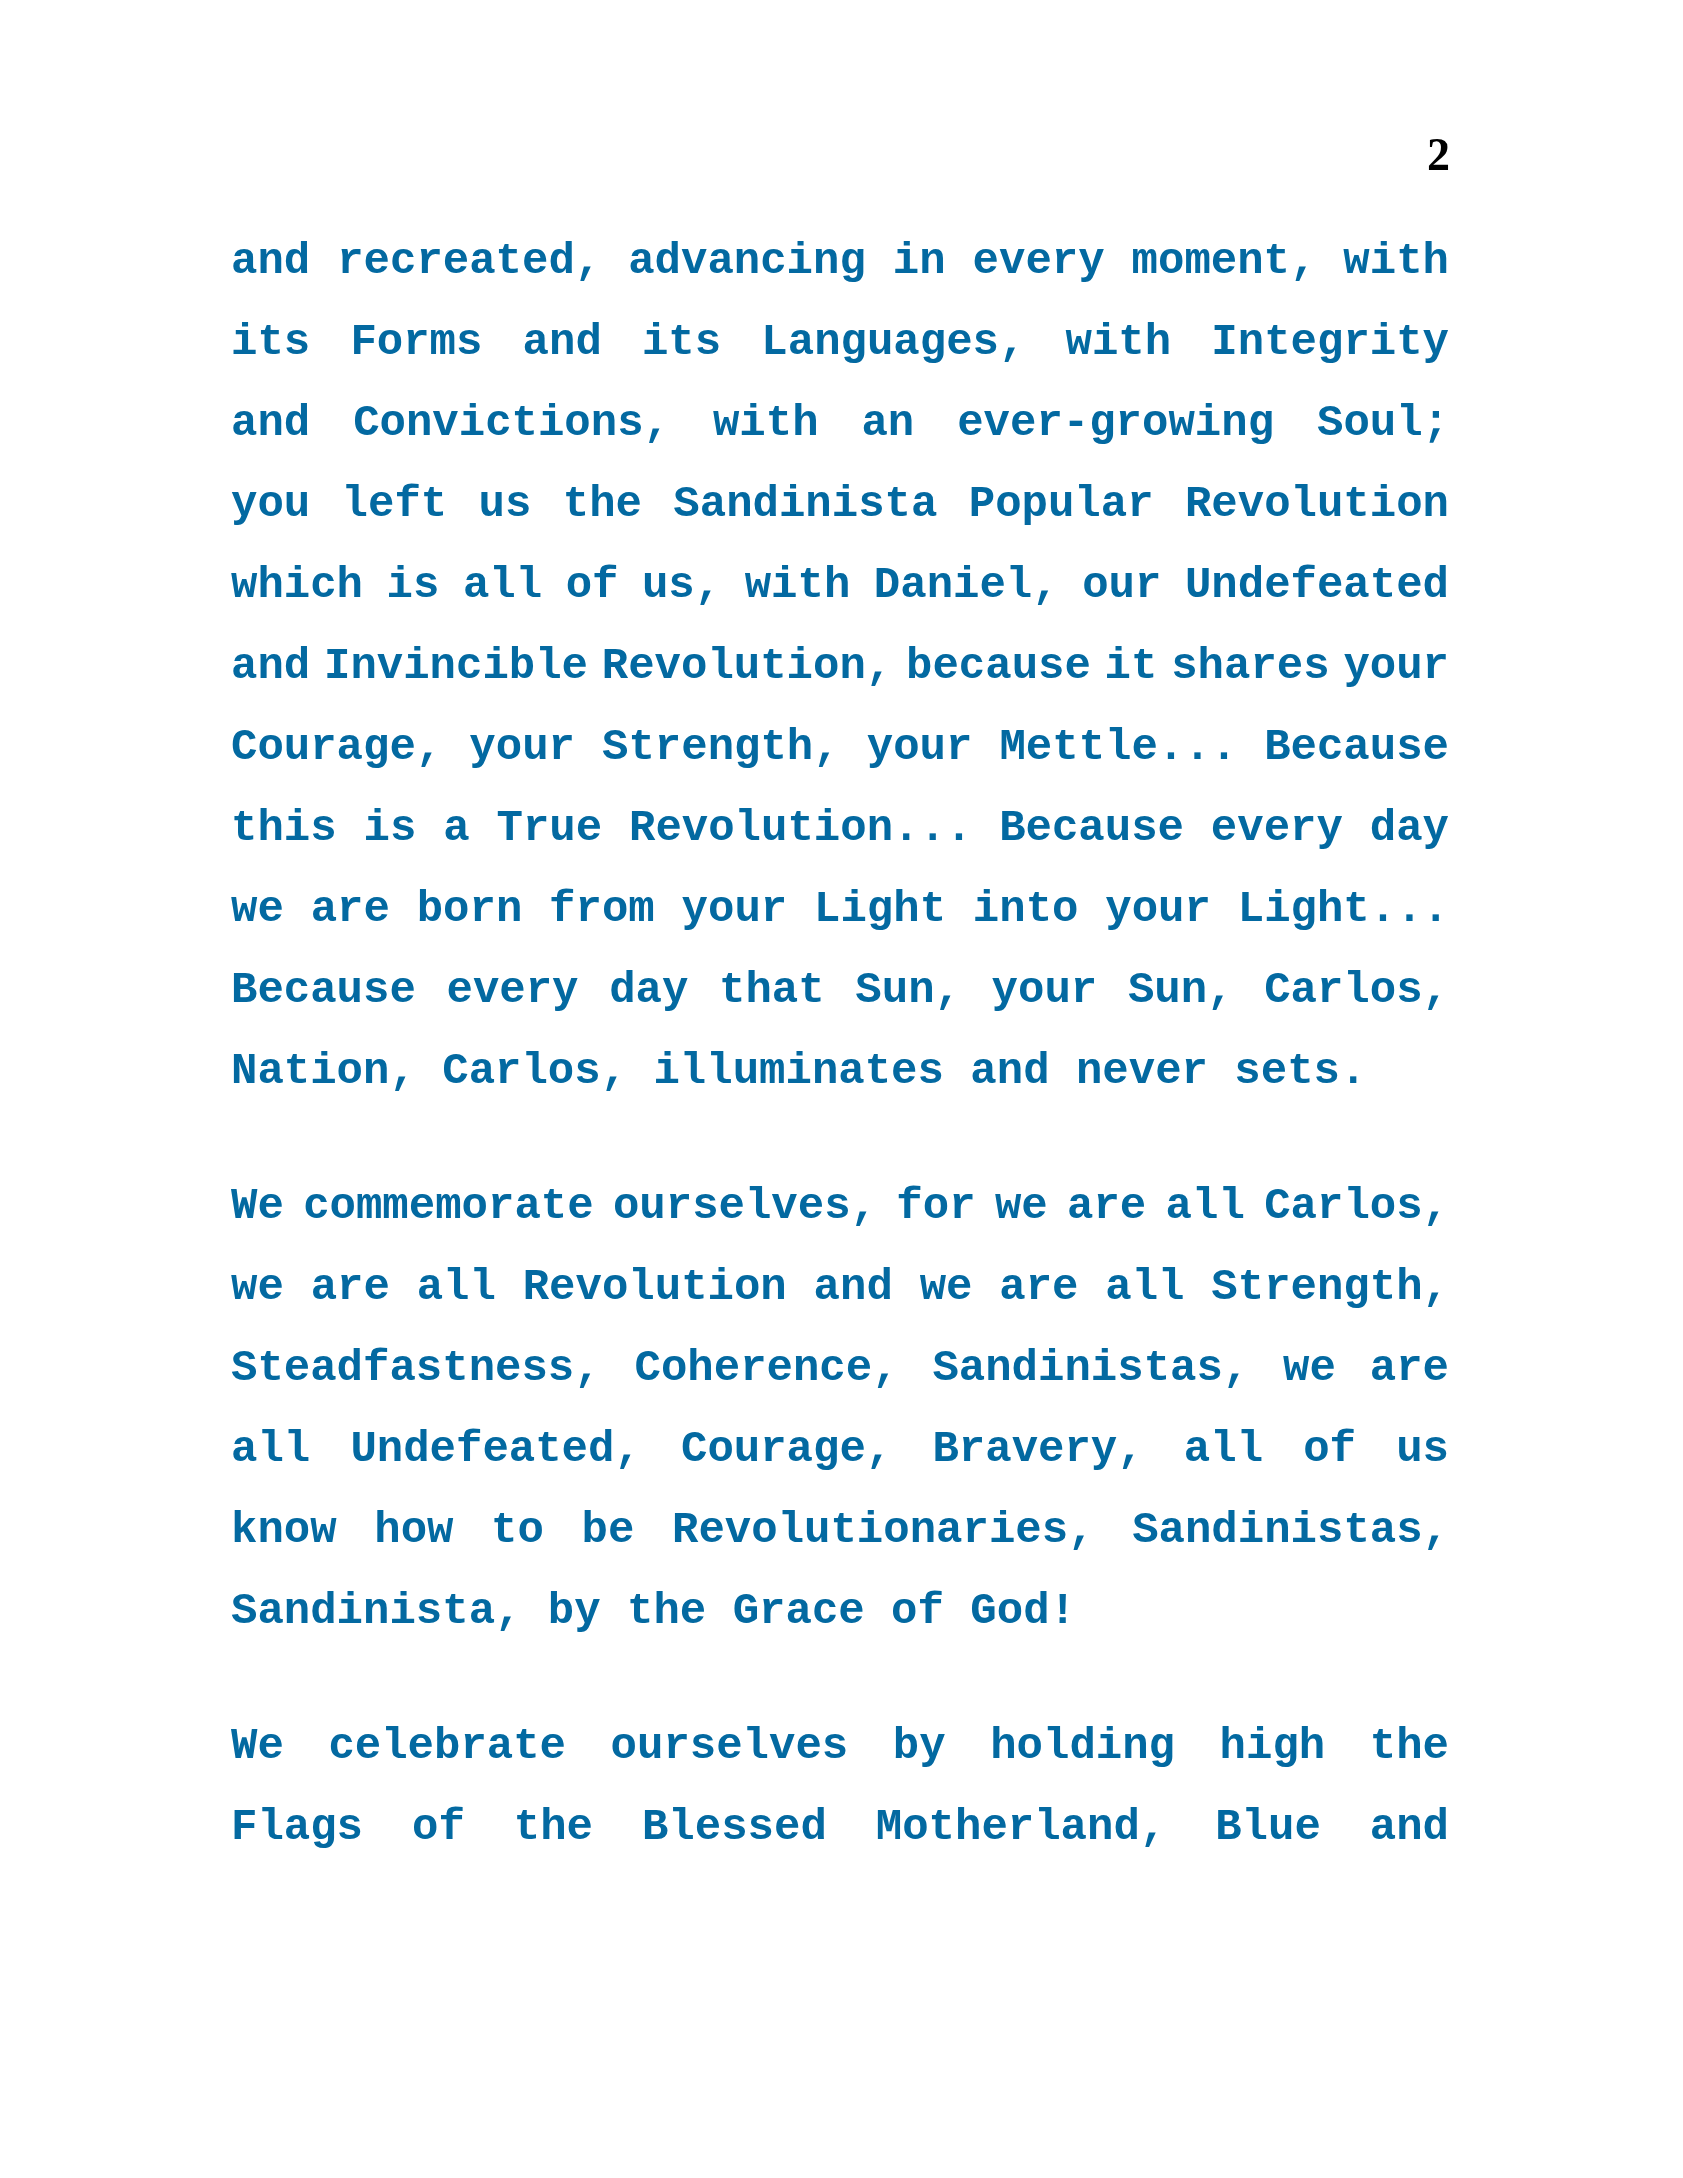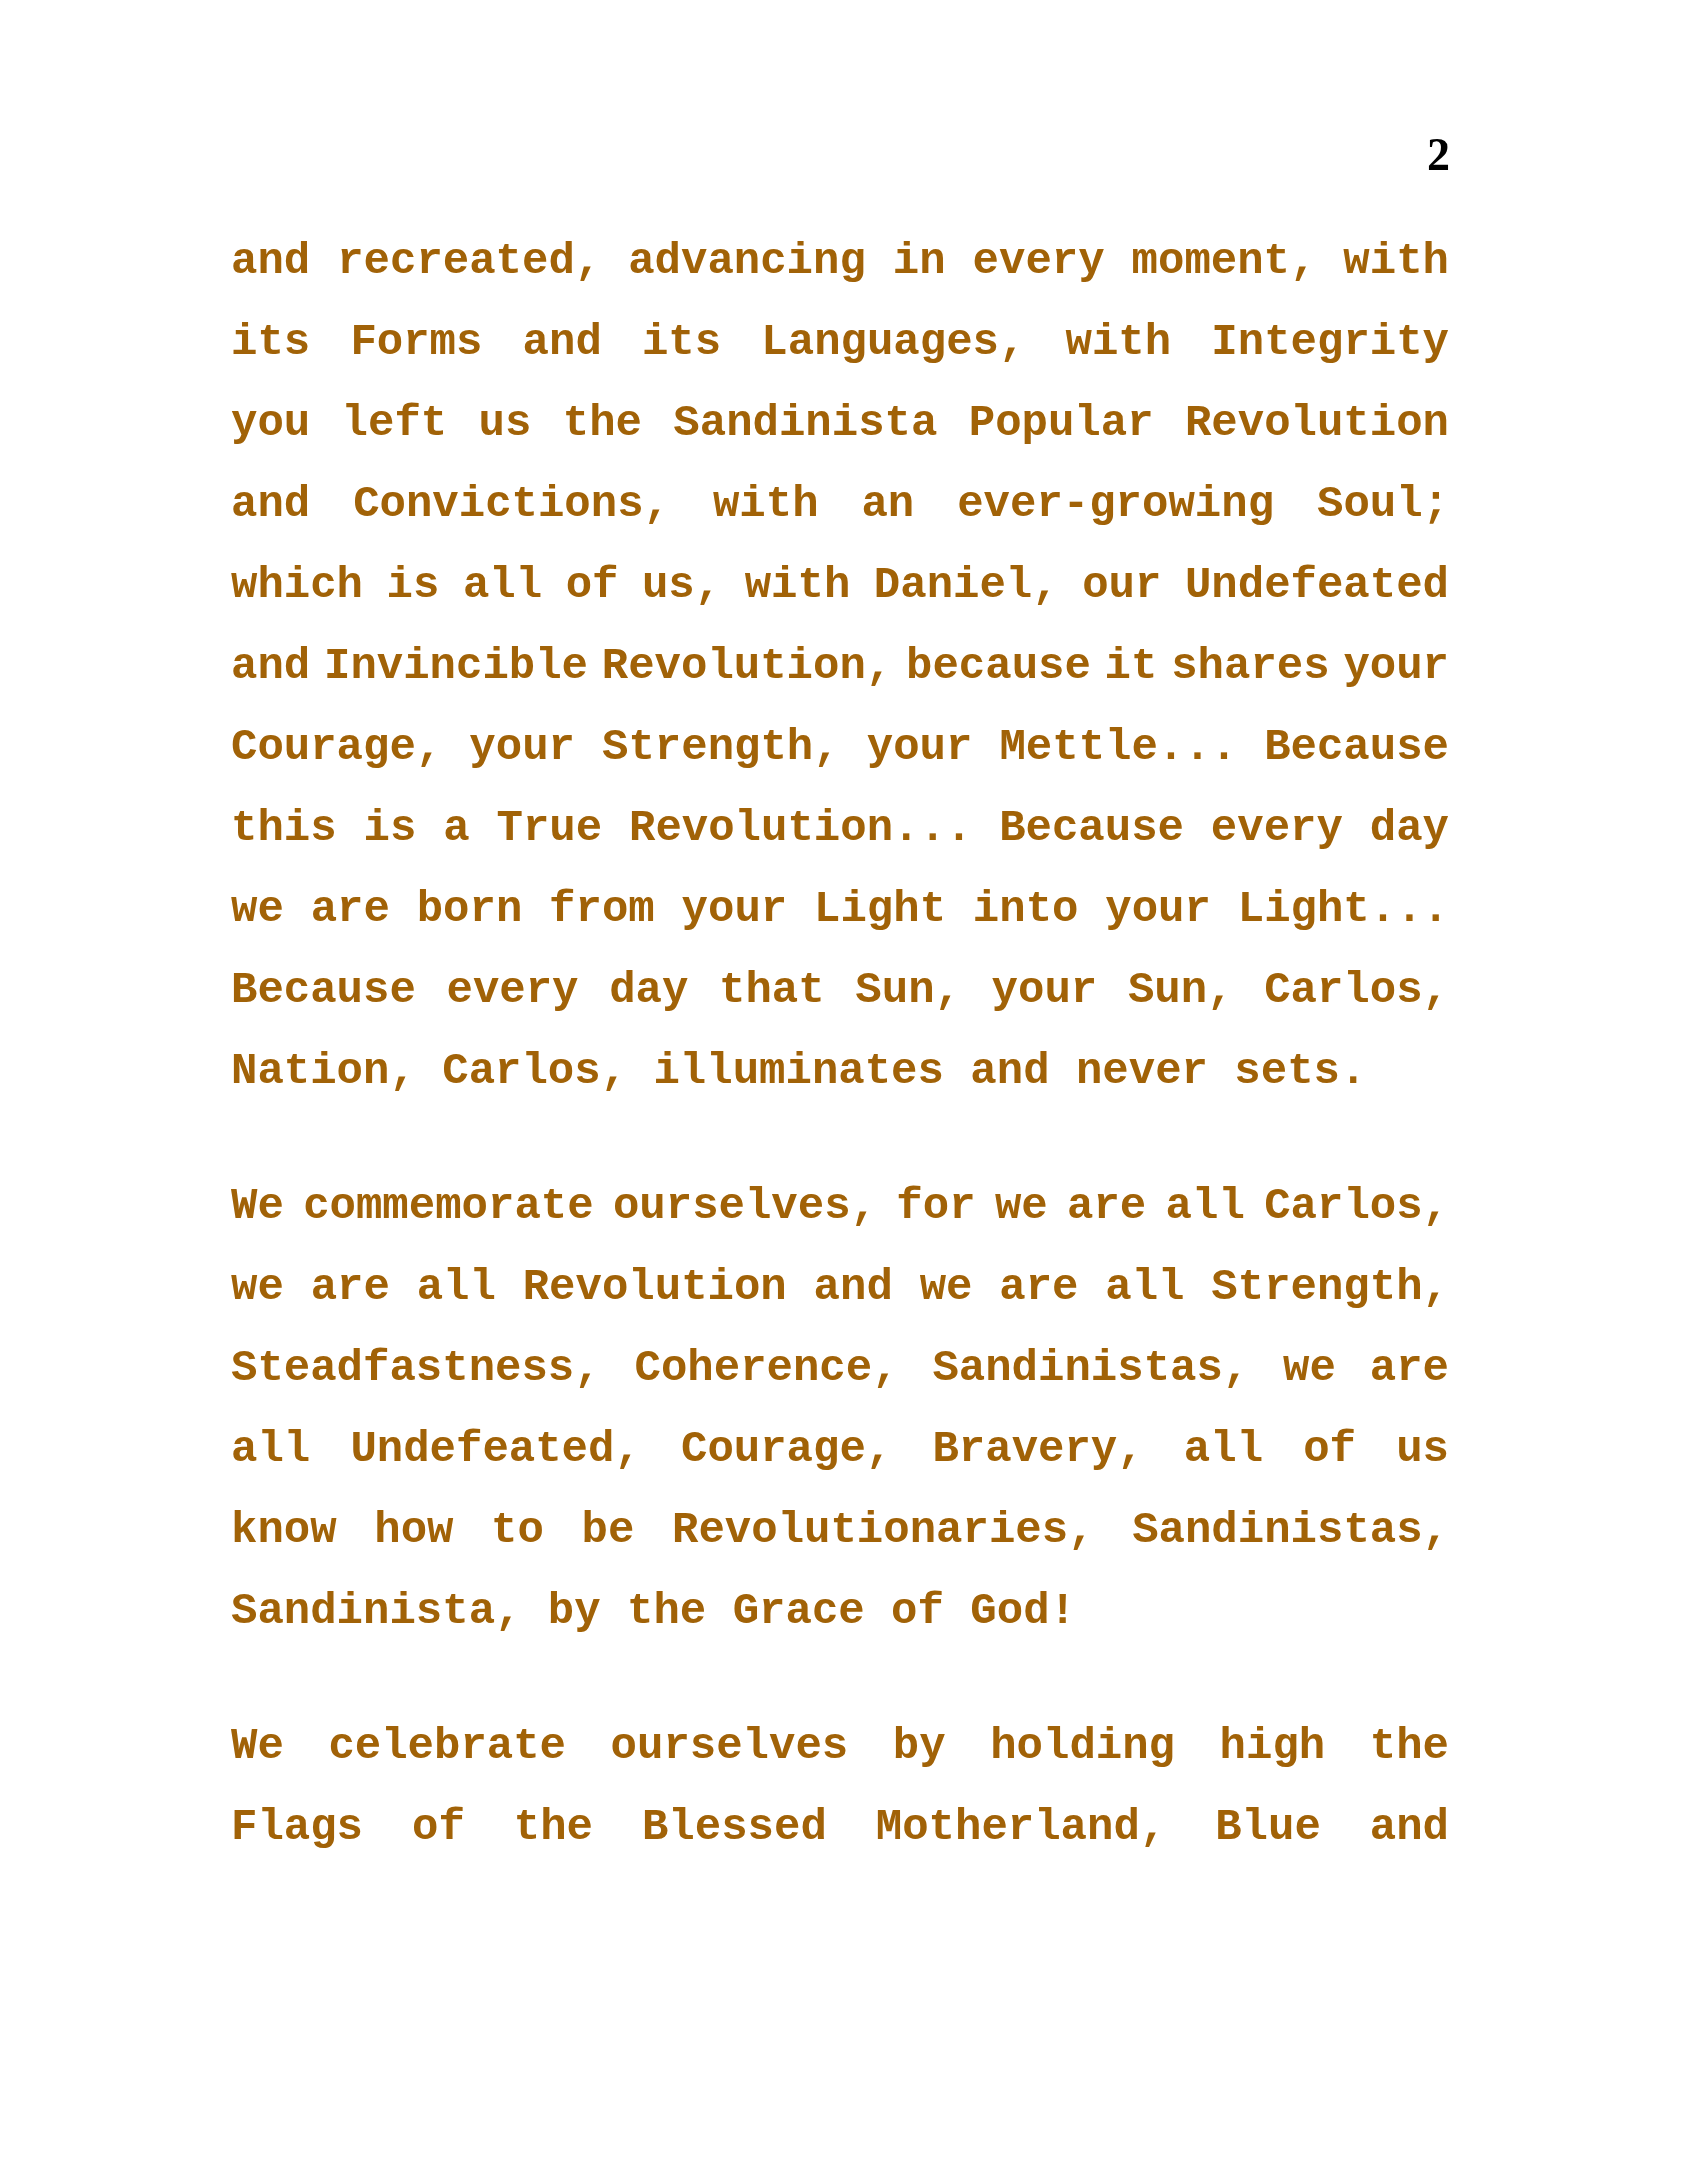--- a/index.html
+++ b/index.html
@@ -27,21 +27,21 @@
   }
   .text-body {
     position: absolute;
     left: 231px;
     top: 221px;
     width: 1218px;
     font-family: "Liberation Mono", "DejaVu Sans Mono", monospace;
     font-weight: bold;
     font-size: 44px;
     line-height: 81px;
-    color: #a16207;
+    color: #0369a1;
   }
   .paragraph {
     margin: 0 0 54px 0;
   }
   .line {
     text-align: justify;
     
     word-spacing: -14px;
   }
   .line { text-align-last: justify; }
@@ -53,22 +53,22 @@
 </style>
 </head>
 <body>
 
 <div class="page">
   <div class="page-number">2</div>
   <div class="text-body">
       <div class="paragraph">
         <div class="line">and recreated, advancing in every moment, with</div>
         <div class="line">its Forms and its Languages, with Integrity</div>
+        <div class="line">and Convictions, with an ever-growing Soul;</div>
         <div class="line">you left us the Sandinista Popular Revolution</div>
-        <div class="line">and Convictions, with an ever-growing Soul;</div>
         <div class="line">which is all of us, with Daniel, our Undefeated</div>
         <div class="line">and Invincible Revolution, because it shares your</div>
         <div class="line">Courage, your Strength, your Mettle... Because</div>
         <div class="line">this is a True Revolution... Because every day</div>
         <div class="line">we are born from your Light into your Light...</div>
         <div class="line">Because every day that Sun, your Sun, Carlos,</div>
         <div class="line line-last">Nation, Carlos, illuminates and never sets.</div>
       </div>
       <div class="paragraph">
         <div class="line">We commemorate ourselves, for we are all Carlos,</div>

